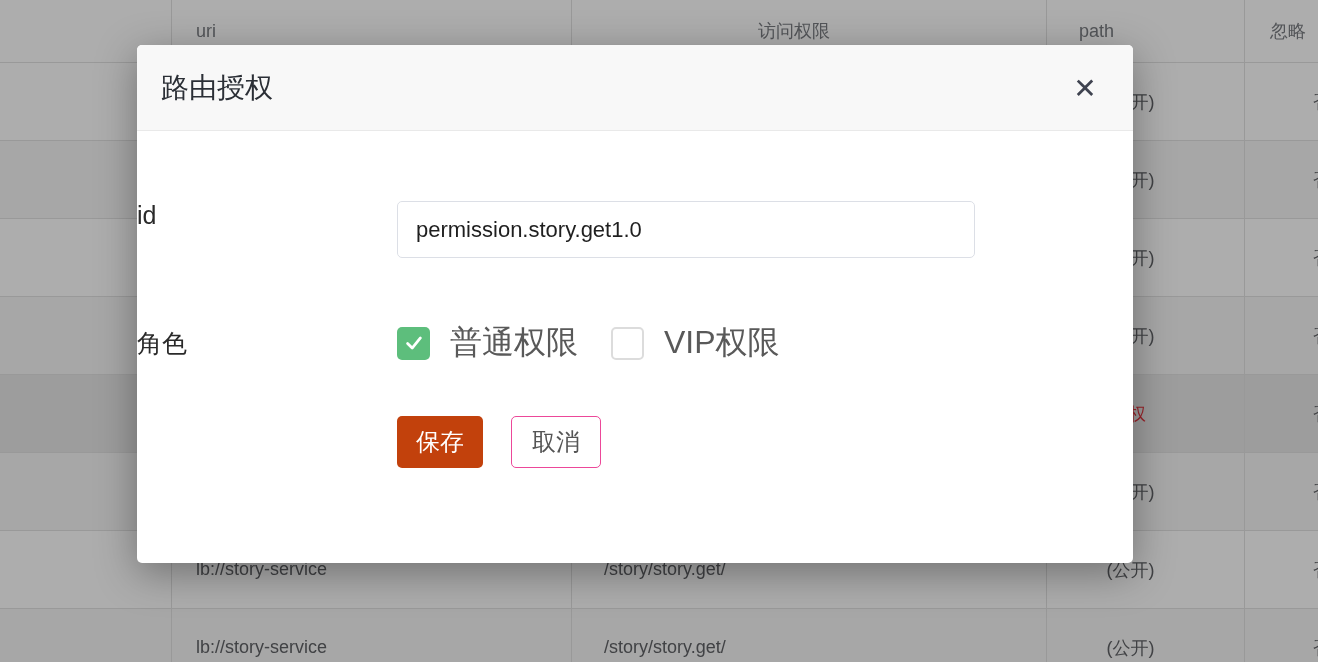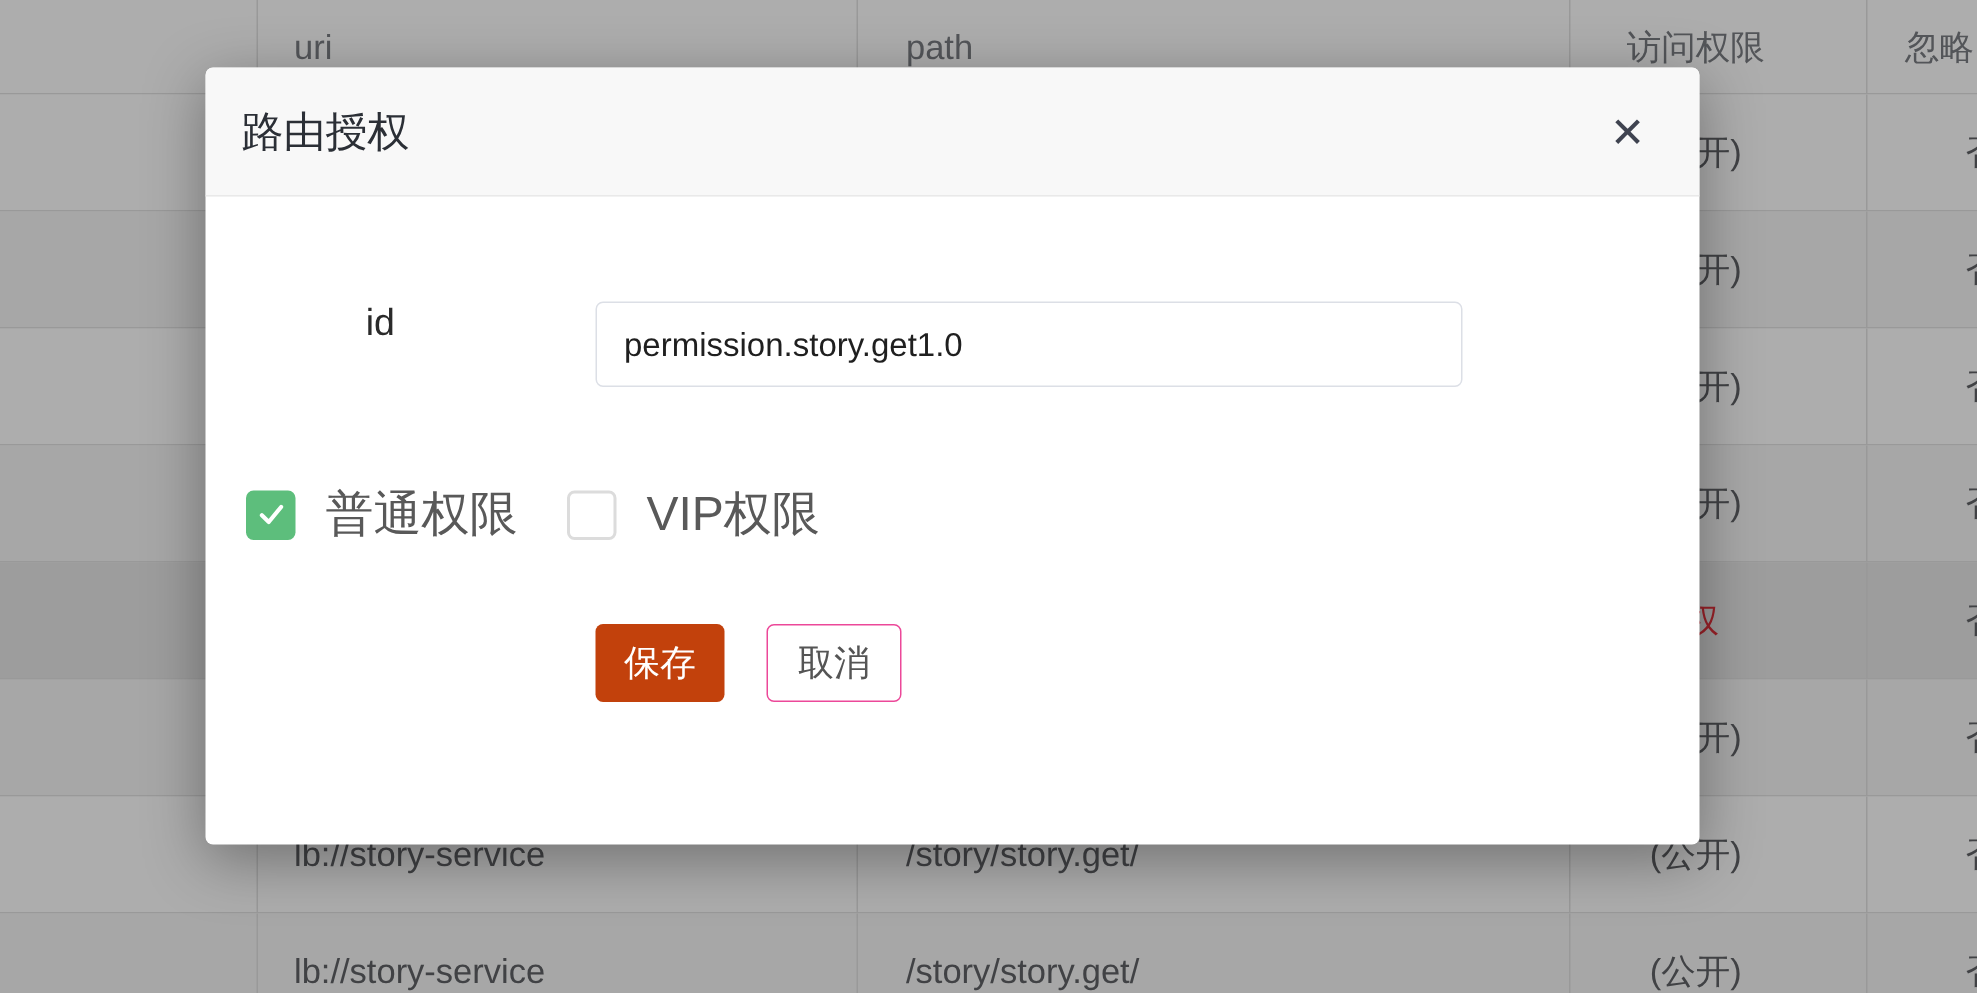--- a/index.html
+++ b/index.html
@@ -18,21 +18,21 @@
     border-bottom:1px solid #e2e2e2;
     background:#fff;
   }
   .t-head { height:63px; }
   .t-row  { height:78px; }
   .t-row:nth-child(even) { background:#f6f6f6; }
   .t-row.active { background:#e7e7e7; }
   .cell {
     display:flex; align-items:center;
     border-right:1px solid #e2e2e2;
-    font-size:23px; color:#606266;
+    font-size:18px; color:#606266;
     overflow:hidden; white-space:nowrap;
   }
   .t-head .cell { color:#7b7e83; }
   .c-uri  { padding-left:24px; }
   .c-path { padding-left:32px; }
   .c-perm { justify-content:center; padding-right:30px; }
   .c-perm.red { justify-content:flex-end; padding-right:98px; color:#e3323c; }
   .c-ignore { justify-content:center; padding-right:10px; }
   .t-head .c-ignore { justify-content:flex-start; padding-left:25px; padding-right:0; }
 
@@ -55,21 +55,21 @@
   .modal-close {
     position:absolute; right:30px; top:26px;
     width:36px; height:36px; border:none; background:transparent;
     font-size:28px; line-height:36px; color:#3f4350; cursor:pointer;
     text-align:center; padding:0;
   }
 
   .modal-body { position:relative; }
   .form-row { display:flex; align-items:center; }
   .form-label {
-    width:233px; text-align:center; font-size:25px; color:#2a2a2a;
+    width:233px; text-align:left; font-size:25px; color:#2a2a2a;
     flex:none;
   }
   .row-id { margin-top:42px; }
   .id-input {
     margin-left:27px; width:578px; height:57px;
     border:1px solid #dcdfe6; border-radius:5px;
     padding:0 18px; font-size:22px; color:#1f1f1f;
     font-family:"Liberation Sans","DejaVu Sans",sans-serif;
     outline:none; background:#fff;margin-top:28px;
   }
@@ -97,22 +97,22 @@
 </style>
 </head>
 <body>
 
 <div class="page">
 
   <div class="table">
     <div class="t-head">
       <div class="cell c0"></div>
       <div class="cell c-uri">uri</div>
+      <div class="cell c-perm">访问权限</div>
       <div class="cell c-path">path</div>
-      <div class="cell c-perm">访问权限</div>
       <div class="cell c-ignore">忽略</div>
     </div>
     <div id="table-body">
         <div class="t-row">
       <div class="cell c0"></div>
       <div class="cell c-uri">lb://story-service</div>
       <div class="cell c-path">/story/story.get/</div>
       <div class="cell c-perm">(公开)</div>
       <div class="cell c-ignore">否</div>
     </div>
@@ -176,20 +176,21 @@
       <button class="modal-close">✕</button>
     </div>
     <div class="modal-body">
 
       <div class="form-row row-id">
         <span class="form-label">id</span>
         <input class="id-input" type="text" value="permission.story.get1.0" style="">
       </div>
 
       <div class="form-row row-role">
+        <span class="form-label">角色</span>
         <span class="cb checked first">
           <svg viewBox="0 0 24 24">
             <path d="M5 12.5l5 5 9-11" stroke="#ffffff" stroke-width="3" fill="none" stroke-linecap="round" stroke-linejoin="round"></path>
           </svg>
         </span>
         <span class="cb-label">普通权限</span>
         <span class="cb unchecked second"></span>
         <span class="cb-label">VIP权限</span>
       </div>
 

